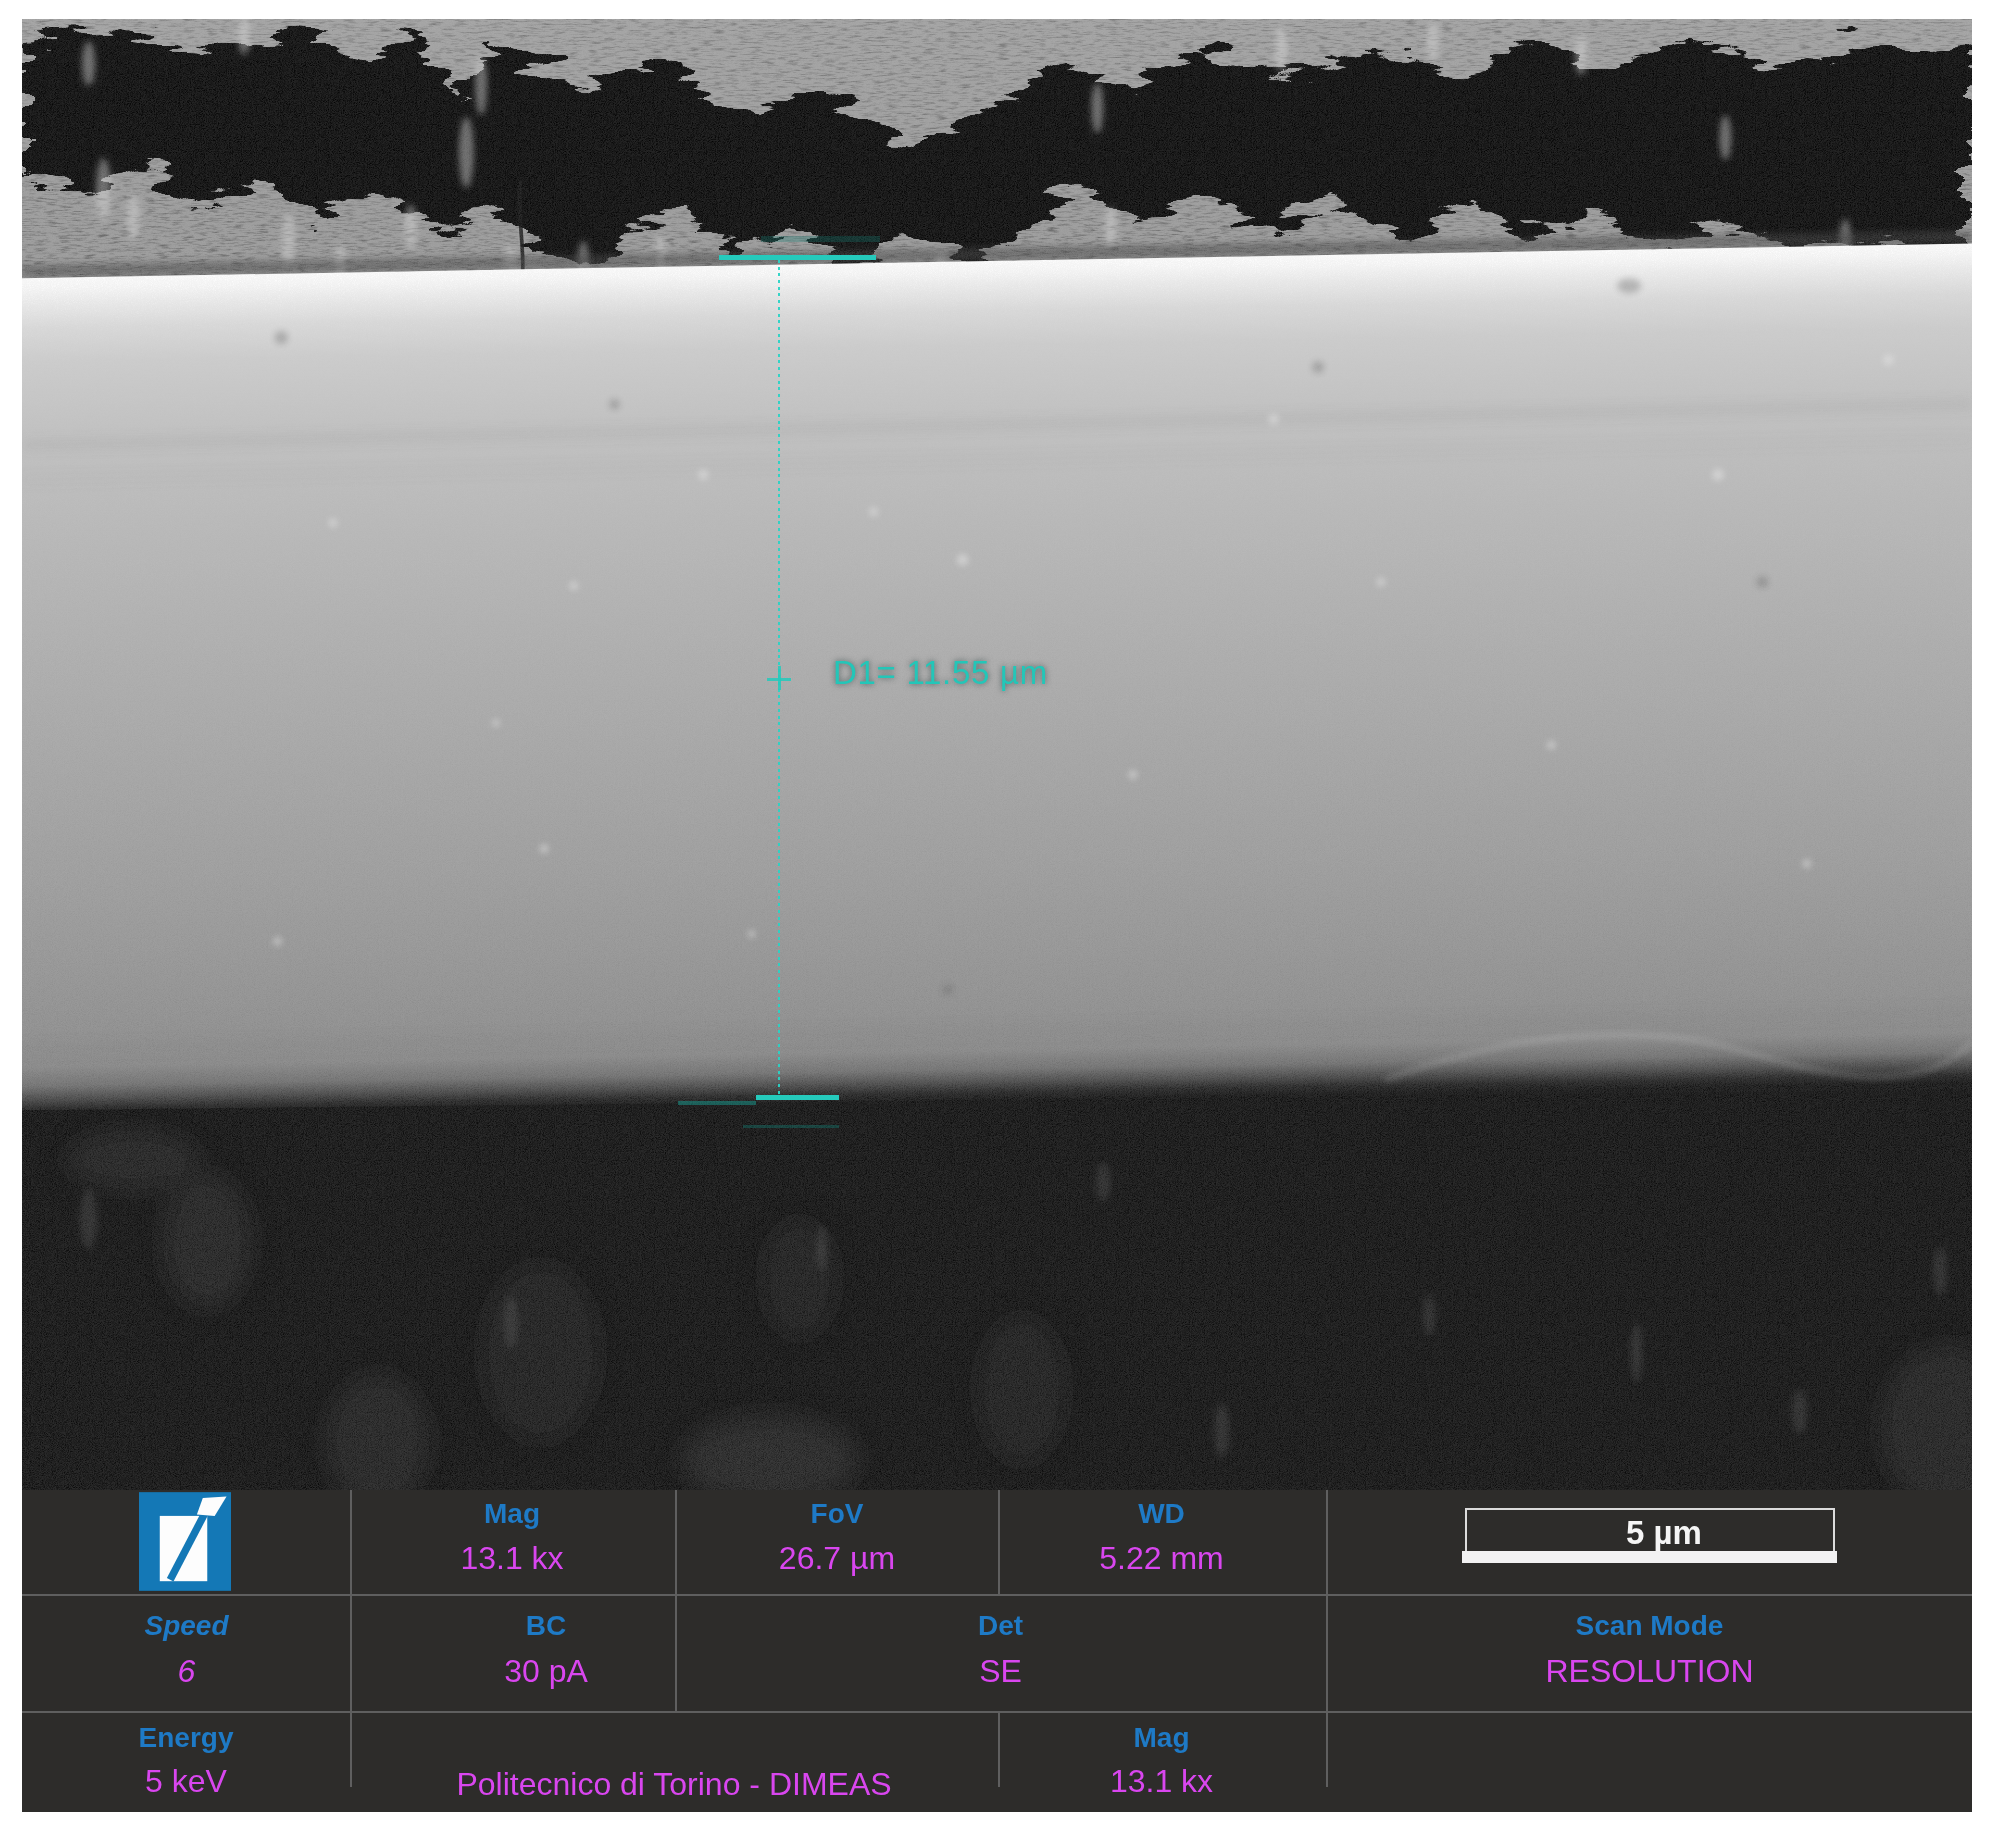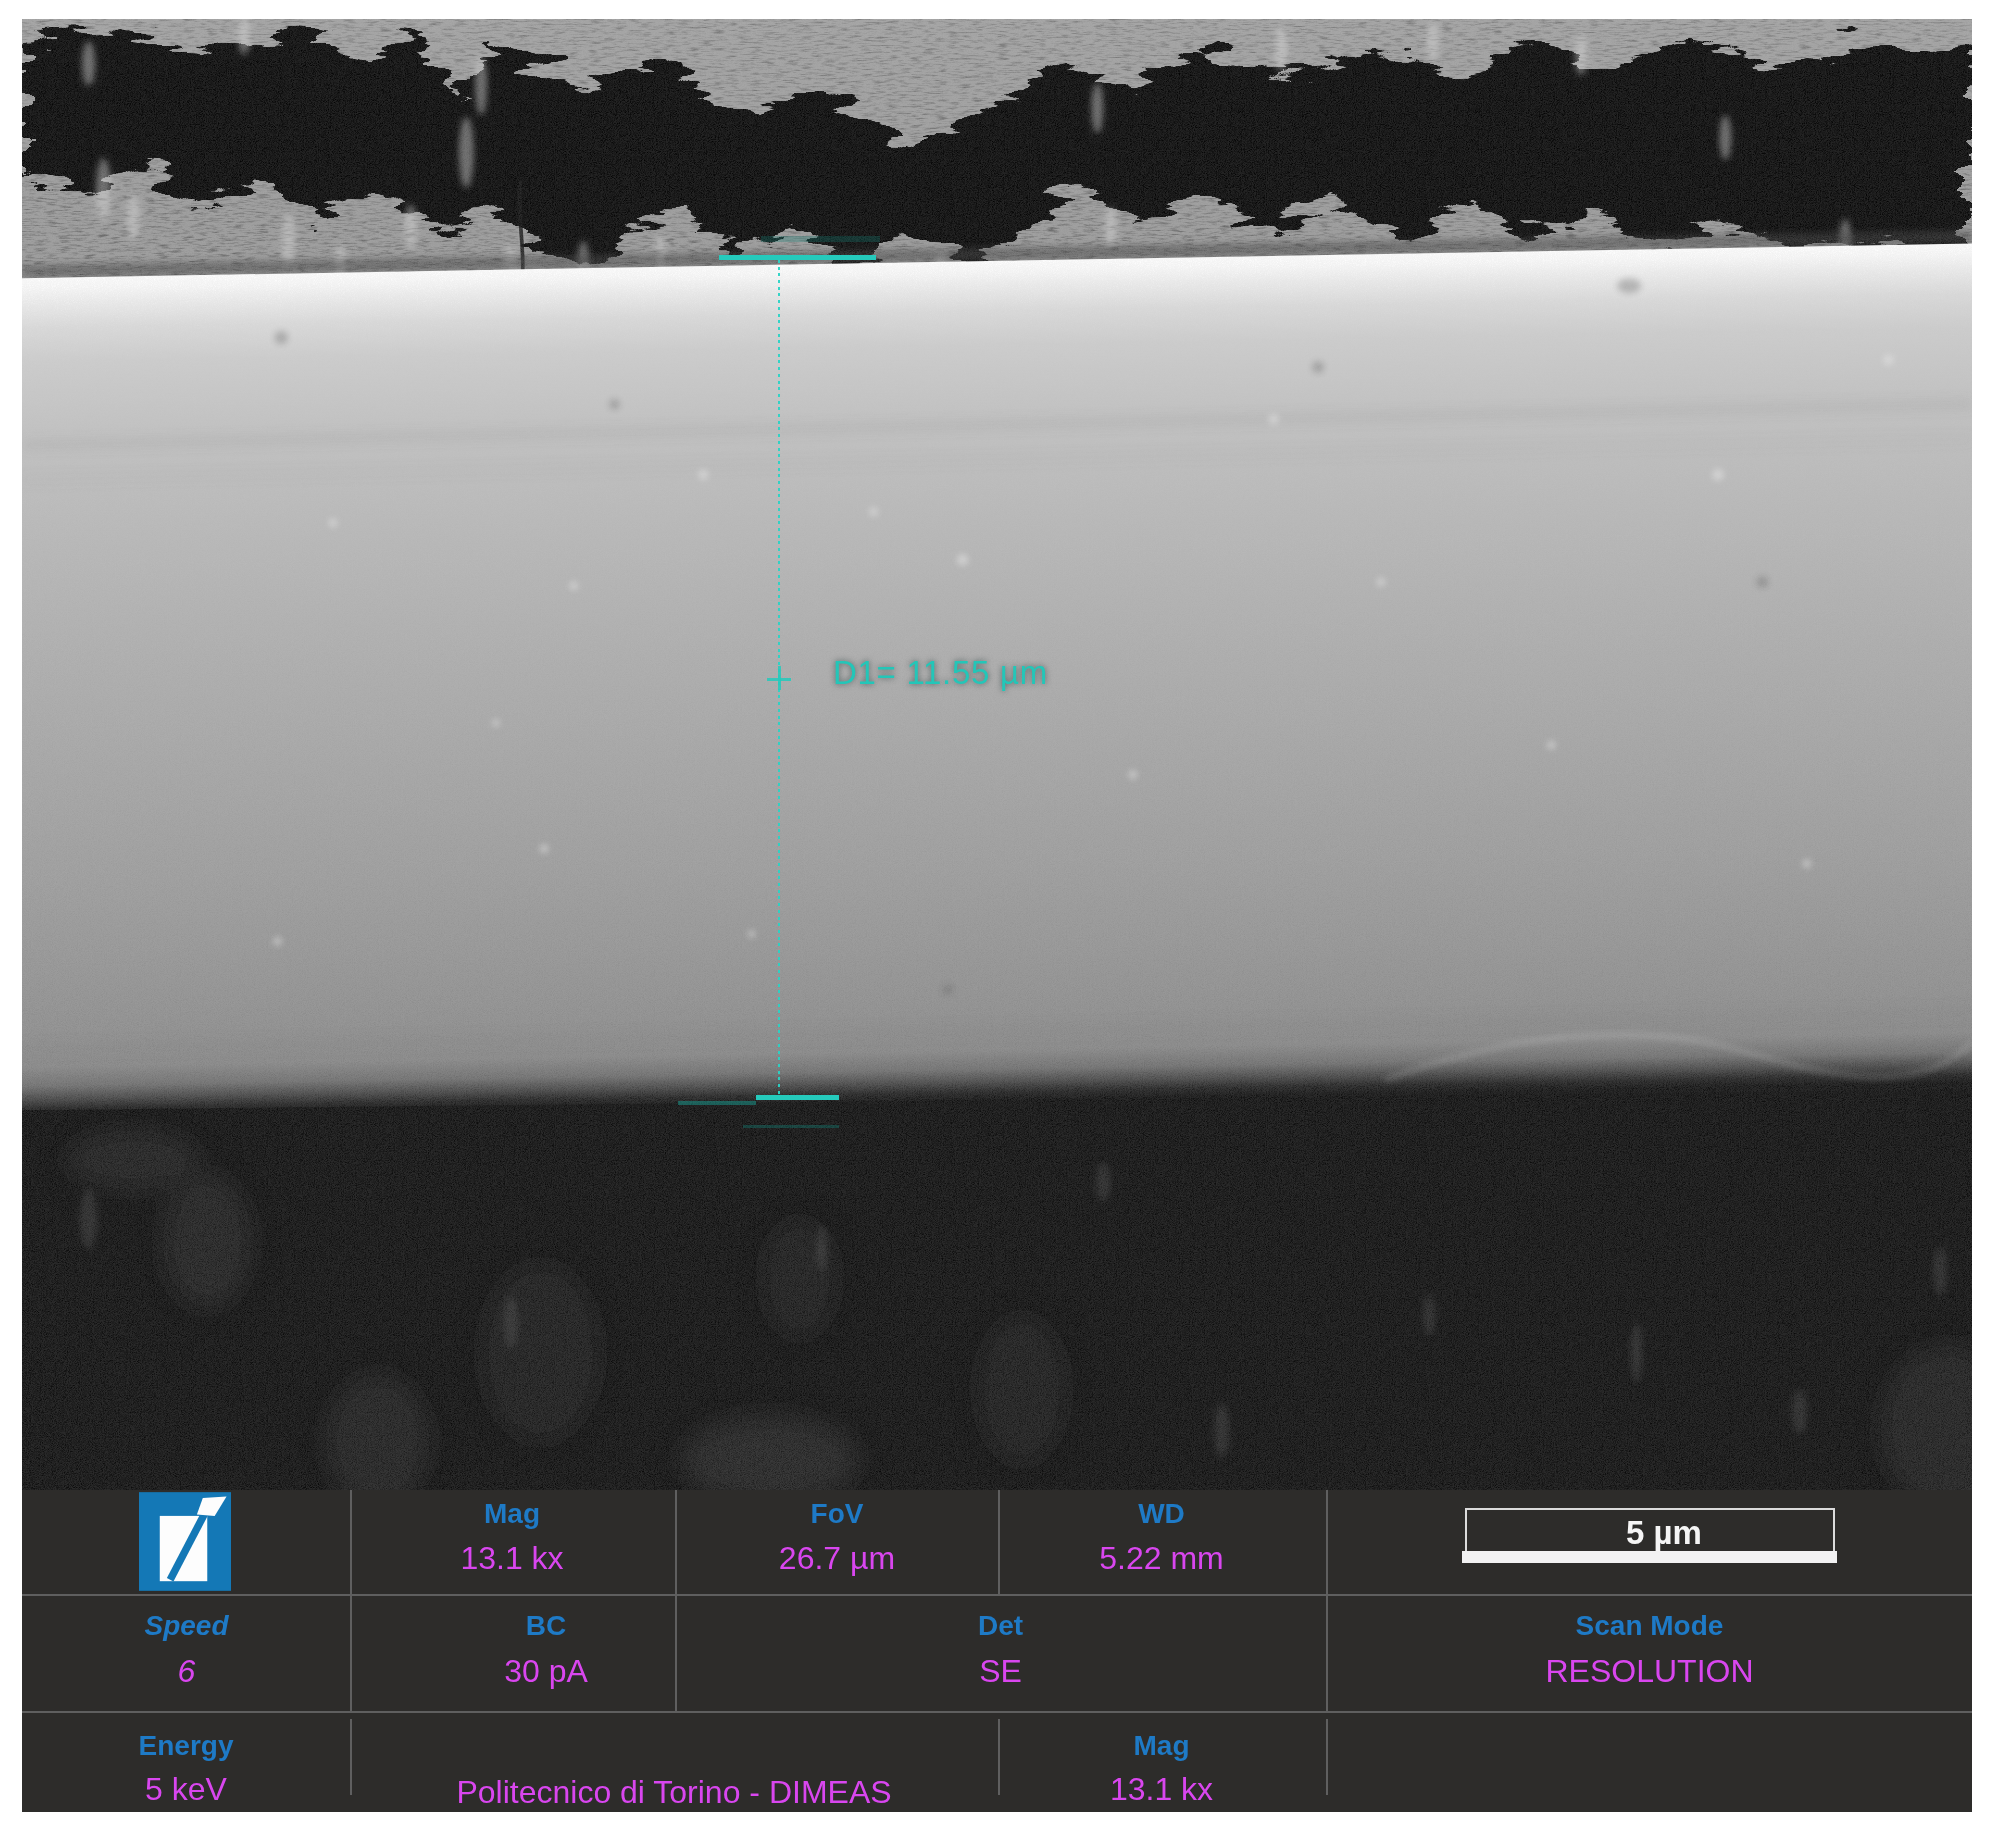--- a/index.html
+++ b/index.html
@@ -25,21 +25,21 @@
   #meas-cross-v{left:739px;top:647px;width:3px;height:24.4px;opacity:.85;}
   #meas-label{
     position:absolute;left:794px;top:635px;color:#23c6b8;font-size:33px;letter-spacing:0.7px;
     text-shadow:0 0 6px rgba(0,30,30,.6);white-space:nowrap;
   }
   
   #infobar{position:absolute;left:22px;top:1490px;width:1950px;height:322px;background:#2d2c2a;}
   .row{position:absolute;left:0;width:100%;}
   #row1{top:0;height:104px;}
   #row2{top:104px;height:117px;}
-  #row3{top:221px;height:76px;margin-top:8px;}
+  #row3{top:221px;height:76px;}
   .hd{position:absolute;left:0;width:100%;height:1.5px;background:#5f5f5f;}
   .vd{position:absolute;top:0;width:1.5px;height:100%;background:#5f5f5f;}
   .cell{position:absolute;top:0;height:100%;text-align:center;}
   .lbl{color:#1e7ac6;font-weight:bold;font-size:28px;line-height:34px;}
   .val{color:#d946ef;font-size:32px;line-height:36px;}
   #row1 .lbl{margin-top:7.4px;} #row1 .val{margin-top:9px;}
   #row2 .lbl{margin-top:15px;} #row2 .val{margin-top:10.4px;}
   #row3 .lbl{margin-top:10.4px;} #row3 .val{margin-top:7.4px;}
   #row3 .val-only{margin-top:55px;}
   

